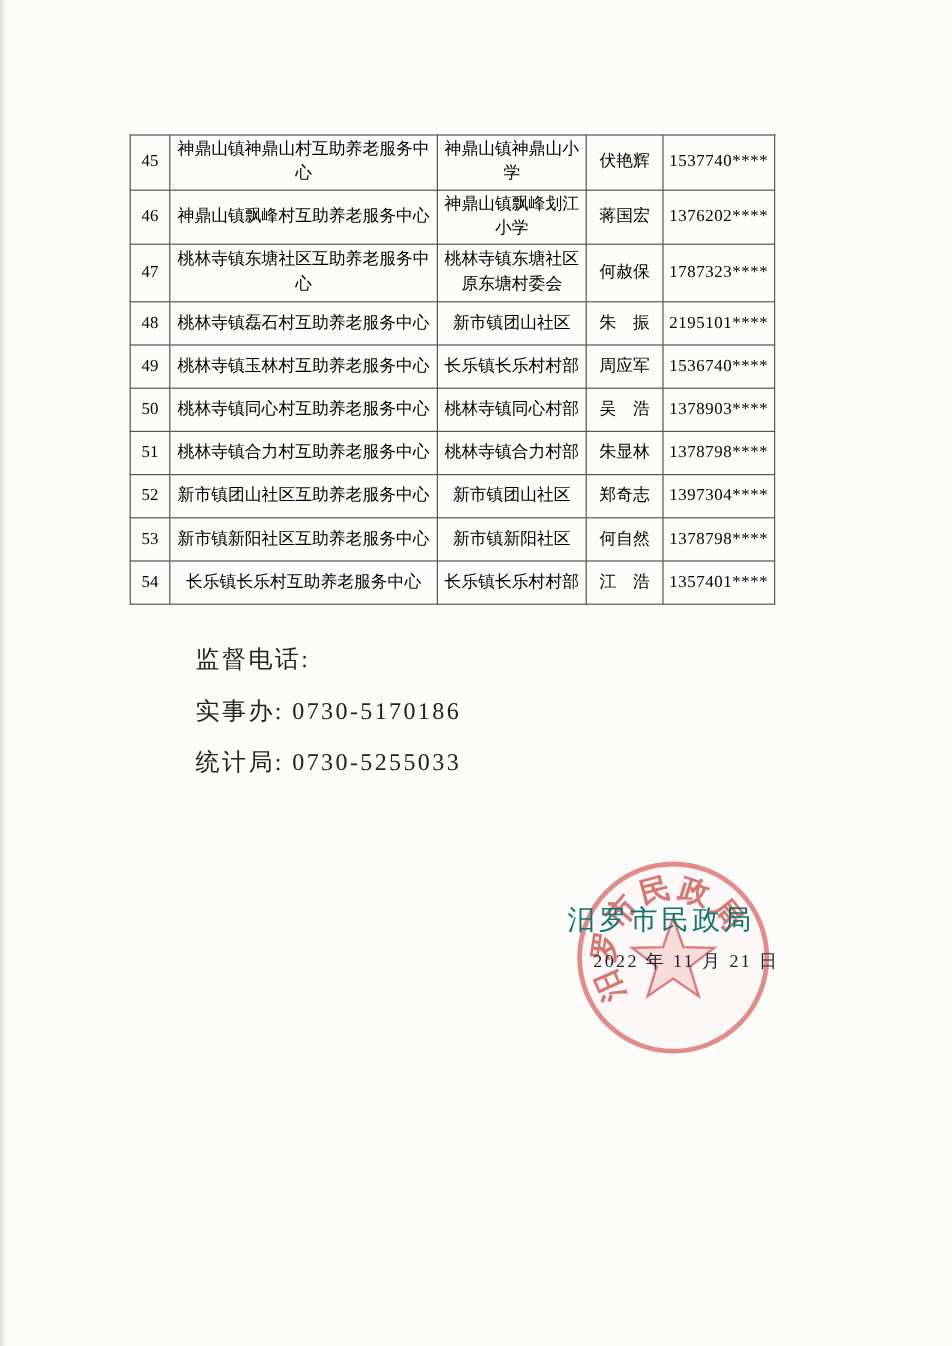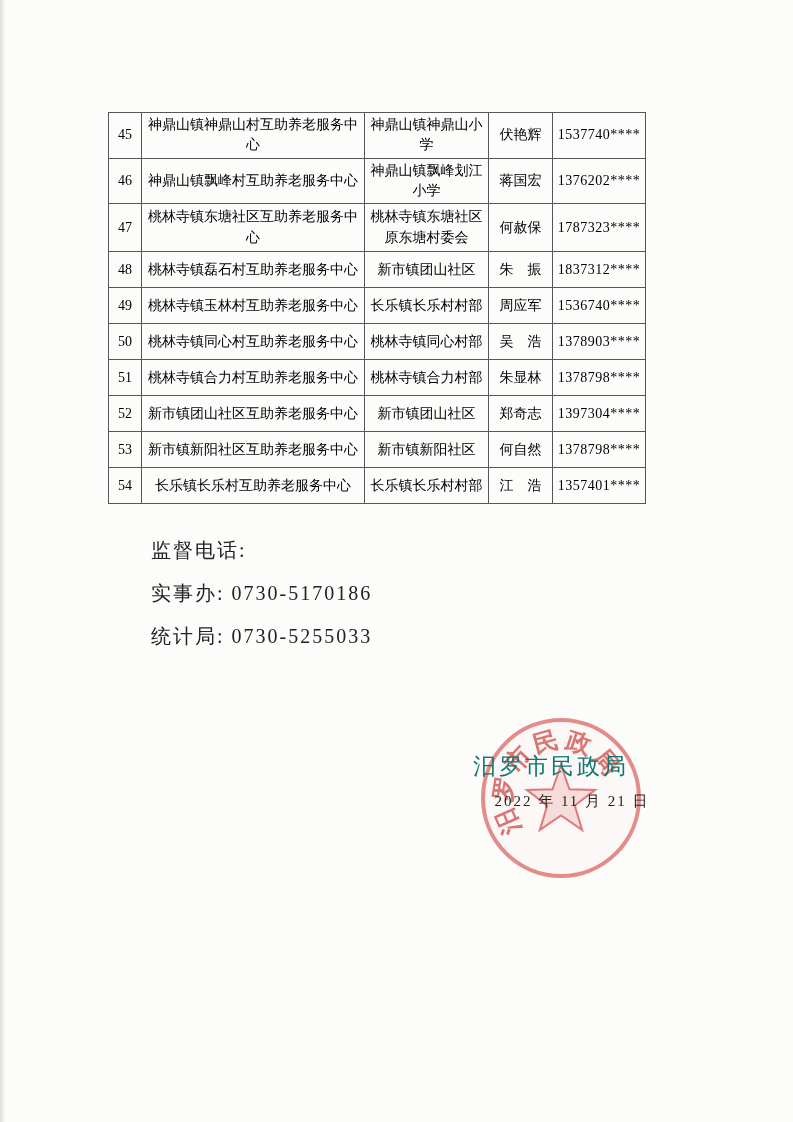--- a/index.html
+++ b/index.html
@@ -34,21 +34,21 @@
     overflow:hidden;
   }
   table.doc-table tr{height:36px;}
   table.doc-table tr:nth-child(1){height:45px;}
   table.doc-table tr:nth-child(2){height:45px;}
   table.doc-table tr:nth-child(3){height:48px;padding-left:15px;}
   td[data-name="cell-phone"]{letter-spacing:.5px;margin-left:24px;}
 
   
   .supervision{
-    position:absolute;left:151px;top:536px;
+    position:absolute;left:163px;top:536px;
     font-size:20px;color:#222;
     letter-spacing:2px;
   }
   .supervision p{margin:0 0 15px 0;line-height:28px;}
 
   
   .stamp{
     position:absolute;left:456px;top:693px;
     width:210px;height:210px;
     z-index:1;
@@ -114,21 +114,21 @@
           <td data-name="cell-name">桃林寺镇东塘社区互助养老服务中心</td>
           <td data-name="cell-location">桃林寺镇东塘社区原东塘村委会</td>
           <td data-name="cell-contact">何赦保</td>
           <td data-name="cell-phone">1787323****</td>
         </tr>
         <tr data-name="table-row">
           <td data-name="cell-num">48</td>
           <td data-name="cell-name">桃林寺镇磊石村互助养老服务中心</td>
           <td data-name="cell-location">新市镇团山社区</td>
           <td data-name="cell-contact">朱　振</td>
-          <td data-name="cell-phone">1837312****</td>
+          <td data-name="cell-phone">2195101****</td>
         </tr>
         <tr data-name="table-row">
           <td data-name="cell-num">49</td>
           <td data-name="cell-name">桃林寺镇玉林村互助养老服务中心</td>
           <td data-name="cell-location">长乐镇长乐村村部</td>
           <td data-name="cell-contact">周应军</td>
           <td data-name="cell-phone">1536740****</td>
         </tr>
         <tr data-name="table-row">
           <td data-name="cell-num">50</td>

